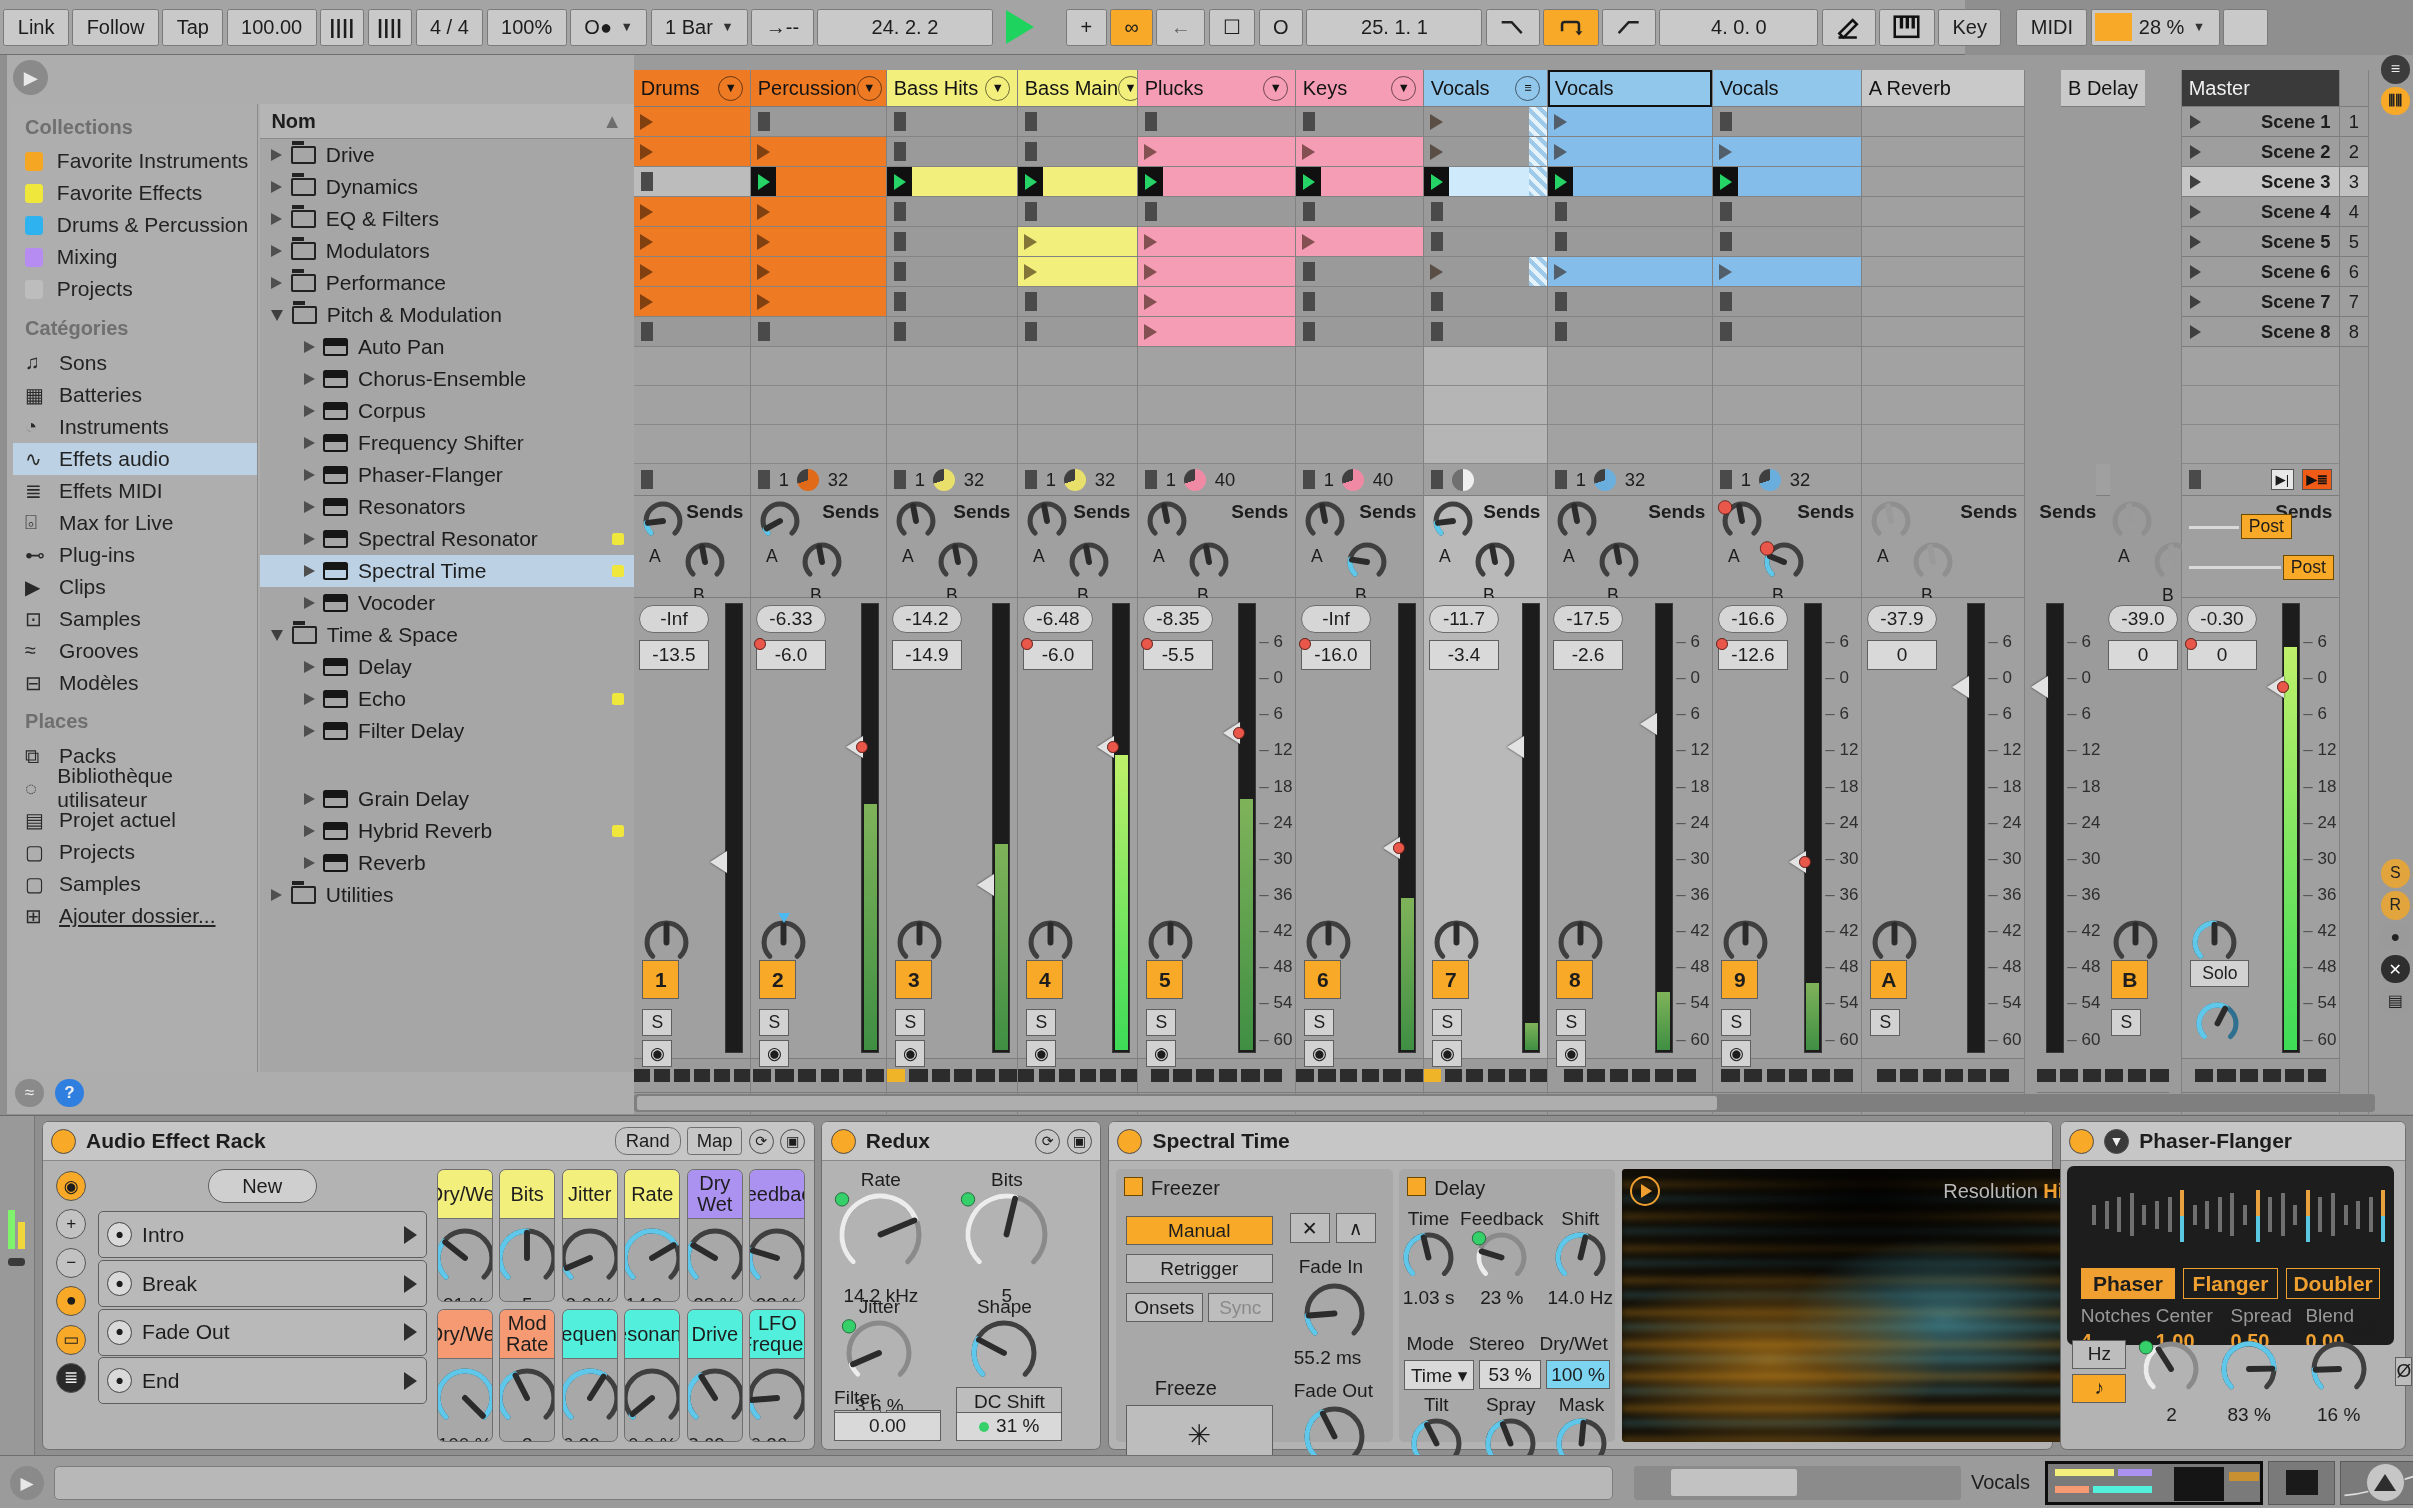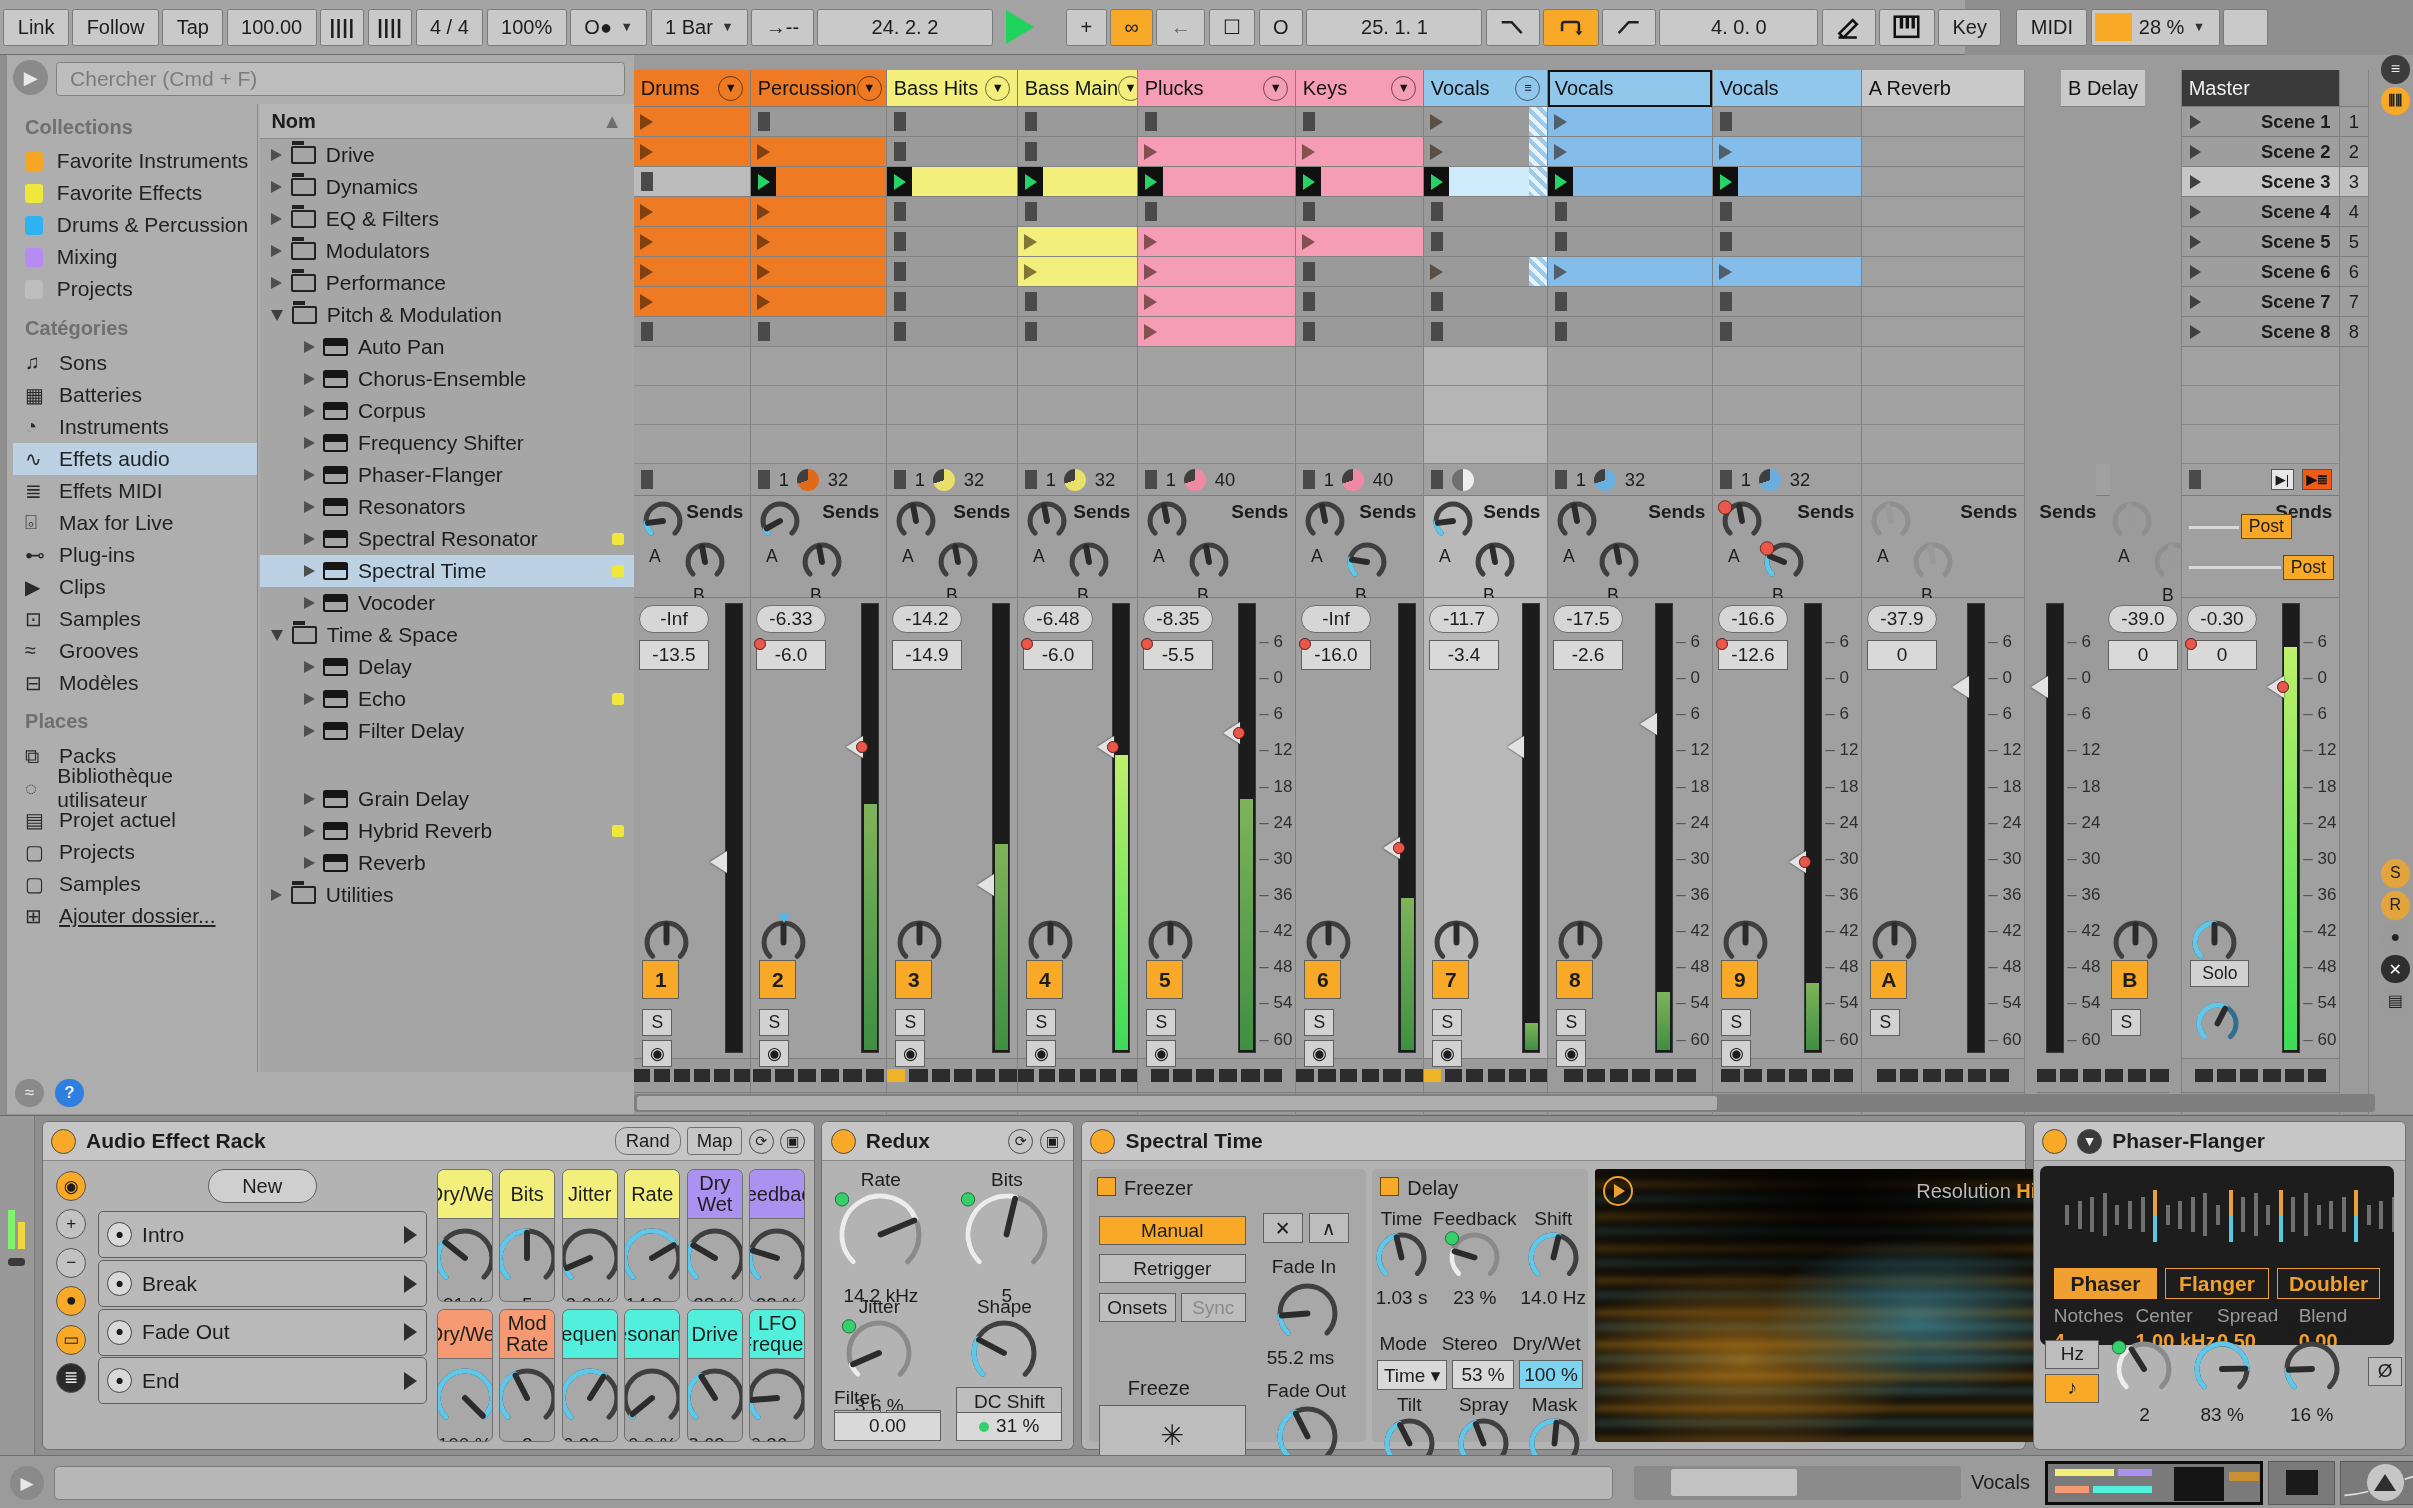--- a/index.html
+++ b/index.html
@@ -153,21 +153,21 @@
   .chain .arr { margin-left:auto; width:0; height:0; border-left:13.4px solid #2e2e2e; border-top:9.2px solid transparent; border-bottom:9.2px solid transparent; }
   #macrovar { text-align:center; font-size:21px; margin-top:72px; }
   #macros { position:absolute; left:394px; top:47px; right:8.4px; bottom:6.7px; display:grid;
     grid-template-columns:repeat(6,1fr); grid-template-rows:1fr 1fr; gap:6.7px; }
   .macro { border:1.7px solid #6f6f6f; border-radius:6.7px; background:#a8a8a8; overflow:hidden;
     display:flex; flex-direction:column; align-items:center; }
   .machip { width:100%; min-height:49px; display:flex; align-items:center; justify-content:center;
     font-size:20px; text-align:center; line-height:1.05; padding:1.7px; border-bottom:1.7px solid #6f6f6f; }
 
   
-  #redux { width:253px; height:329px; font-size:19px; }
+  #redux { width:280px; height:329px; font-size:19px; }
   
   #spectral { width:945px; height:329px; }
   .subpanel { position:absolute; background:#a8a8a8; border-radius:5px; }
   .secchk { width:18.4px; height:18.4px; background:#f7a927; border:1.7px solid #6b4a00; display:inline-block; margin-right:8.4px; }
   .stbtn { border:1.7px solid #5f5f5f; background:#bdbdbd; font-size:19px; text-align:center; padding:2.5px 0; }
   .stbtn.on { background:#f7a927; }
   .valbox { border:1.7px solid #5f5f5f; background:#d9d9d9; font-size:19px; text-align:center; padding:2.5px 0; }
   .valbox.cyan { background:#7cd4f0; }
   #spec-display { position:absolute; left:513px; top:47px; width:493px; height:273px; background:#17130a; border-radius:3.4px; overflow:hidden; }
   .speclayer { position:absolute; inset:0; }
@@ -276,21 +276,20 @@
         <span>28 %</span>
         <span class="caret">▼</span>
       </div>
     <div class="tbtn" style="width:45px">&nbsp;</div>
     <div style="width:8.4px"></div>
   </div>
 </div>
 
 <div id="browser">
   <div id="b-collapse">▶</div>
-  <div id="b-search">Chercher (Cmd + F)</div>
   <div id="b-side">
       <div class="b-sec-title">Collections</div>
       <div class="b-item">
         <span class="sw" style="background: rgb(245, 166, 35);"></span>
         <span>Favorite Instruments</span>
       </div>
       <div class="b-item">
         <span class="sw" style="background: rgb(240, 231, 60);"></span>
         <span>Favorite Effects</span>
       </div>

